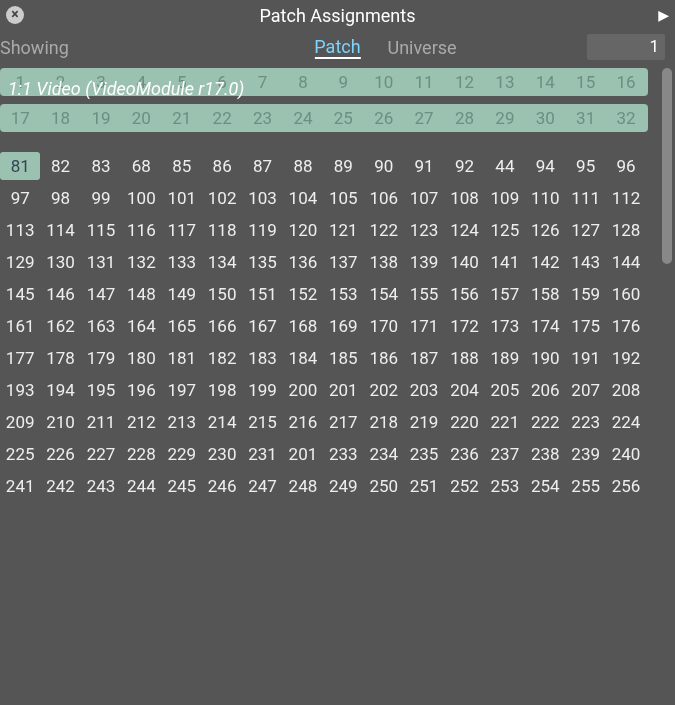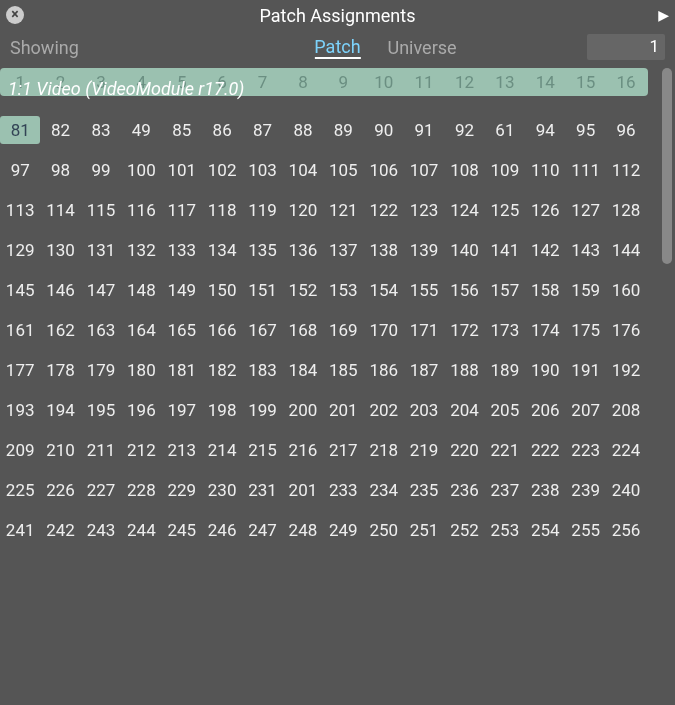--- a/index.html
+++ b/index.html
@@ -52,21 +52,21 @@
   }
   .subheader {
     display: flex;
     align-items: center;
     height: 34px;
     background: #555;
     color: #bbb;
     font-size: 18px;
     position: relative;
   }
-  .subheader .showing { padding-left: 10px; color: #aaa; }
+  .subheader .showing { color: #aaa; }
   .subheader .patch {
     position: absolute;
     left: 50%;
     transform: translateX(-50%);
     color: #7dd3fc;
     border-bottom: 2px solid #fff;
     padding-bottom: 0;
   }
   .subheader .universe-lbl {
     position: absolute;
@@ -121,21 +121,21 @@
     color: #fff;
     font-size: 18px;
     background: rgba(0,0,0,0.0);
     pointer-events: none;
     z-index: 5;
     font-style: italic;
   }
   .grid {
     display: grid;
     grid-template-columns: repeat(16, 40.4px);
-    row-gap: 12px;
+    row-gap: 4px;
     padding-top: 4px;
   }
   .slot {
     height: 28px;
     display: flex;
     align-items: center;
     justify-content: center;
     color: #eee;
     font-size: 17px;
     border-radius: 3px;
@@ -189,35 +189,53 @@
           <div class="cell">8</div>
           <div class="cell">9</div>
           <div class="cell">10</div>
           <div class="cell">11</div>
           <div class="cell">12</div>
           <div class="cell">13</div>
           <div class="cell">14</div>
           <div class="cell">15</div>
           <div class="cell">16</div>
         </div>
+        <div class="green-row">
+          <div class="cell">17</div>
+          <div class="cell">18</div>
+          <div class="cell">19</div>
+          <div class="cell">20</div>
+          <div class="cell">21</div>
+          <div class="cell">22</div>
+          <div class="cell">23</div>
+          <div class="cell">24</div>
+          <div class="cell">25</div>
+          <div class="cell">26</div>
+          <div class="cell">27</div>
+          <div class="cell">28</div>
+          <div class="cell">29</div>
+          <div class="cell">30</div>
+          <div class="cell">31</div>
+          <div class="cell">32</div>
+        </div>
       </div>
     <div class="grid" id="unpatched-grid">
         <div class="slot selected">81</div>
         <div class="slot">82</div>
         <div class="slot">83</div>
-        <div class="slot">49</div>
+        <div class="slot">68</div>
         <div class="slot">85</div>
         <div class="slot">86</div>
         <div class="slot">87</div>
         <div class="slot">88</div>
         <div class="slot">89</div>
         <div class="slot">90</div>
         <div class="slot">91</div>
         <div class="slot">92</div>
-        <div class="slot">61</div>
+        <div class="slot">44</div>
         <div class="slot">94</div>
         <div class="slot">95</div>
         <div class="slot">96</div>
         <div class="slot">97</div>
         <div class="slot">98</div>
         <div class="slot">99</div>
         <div class="slot">100</div>
         <div class="slot">101</div>
         <div class="slot">102</div>
         <div class="slot">103</div>

